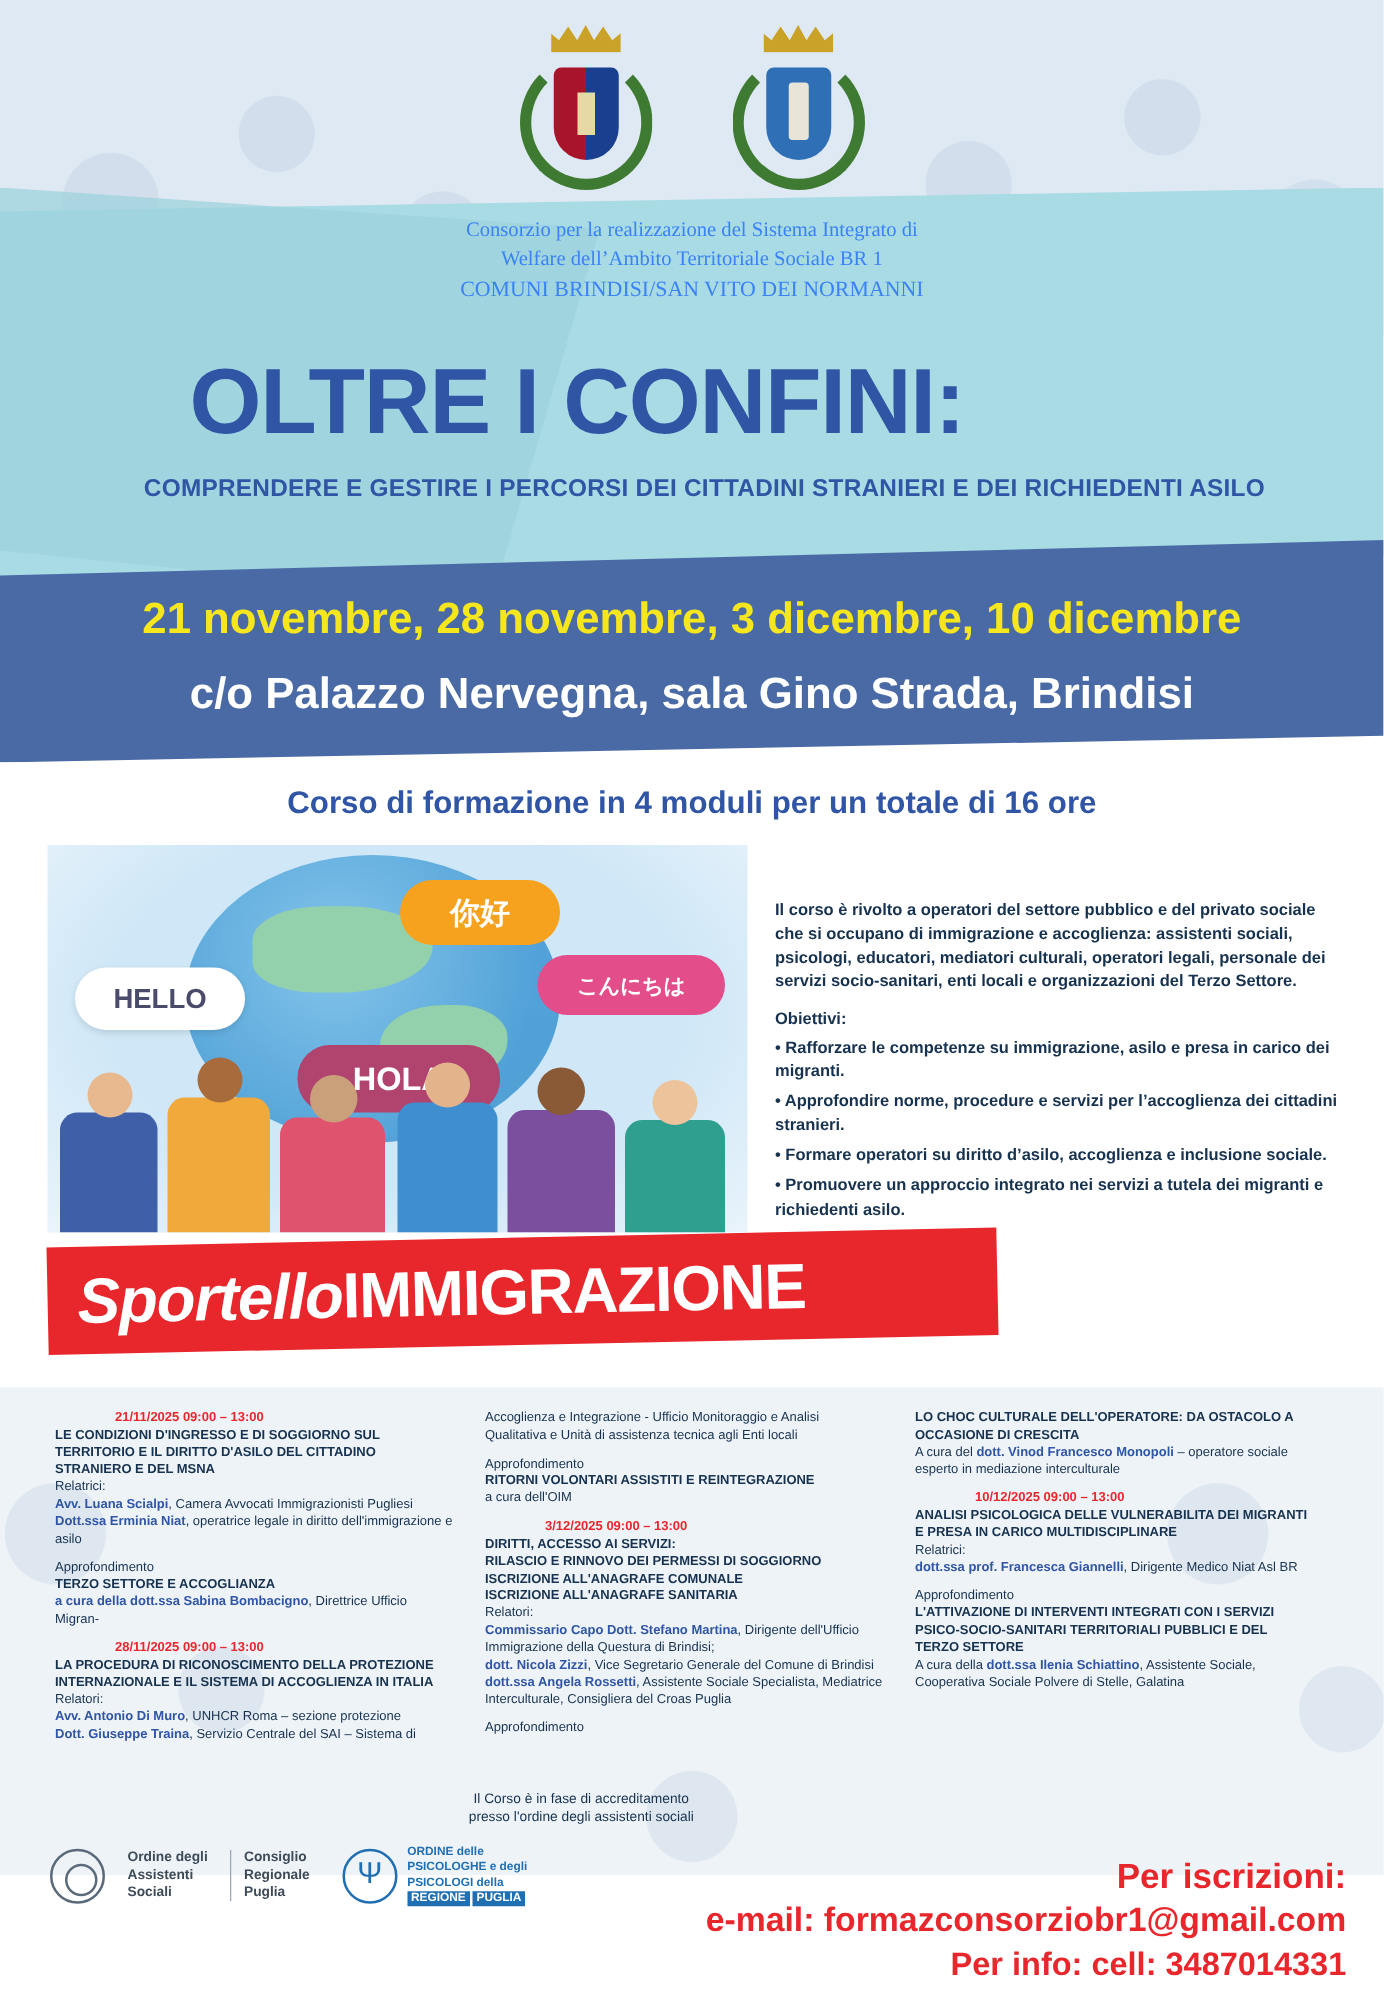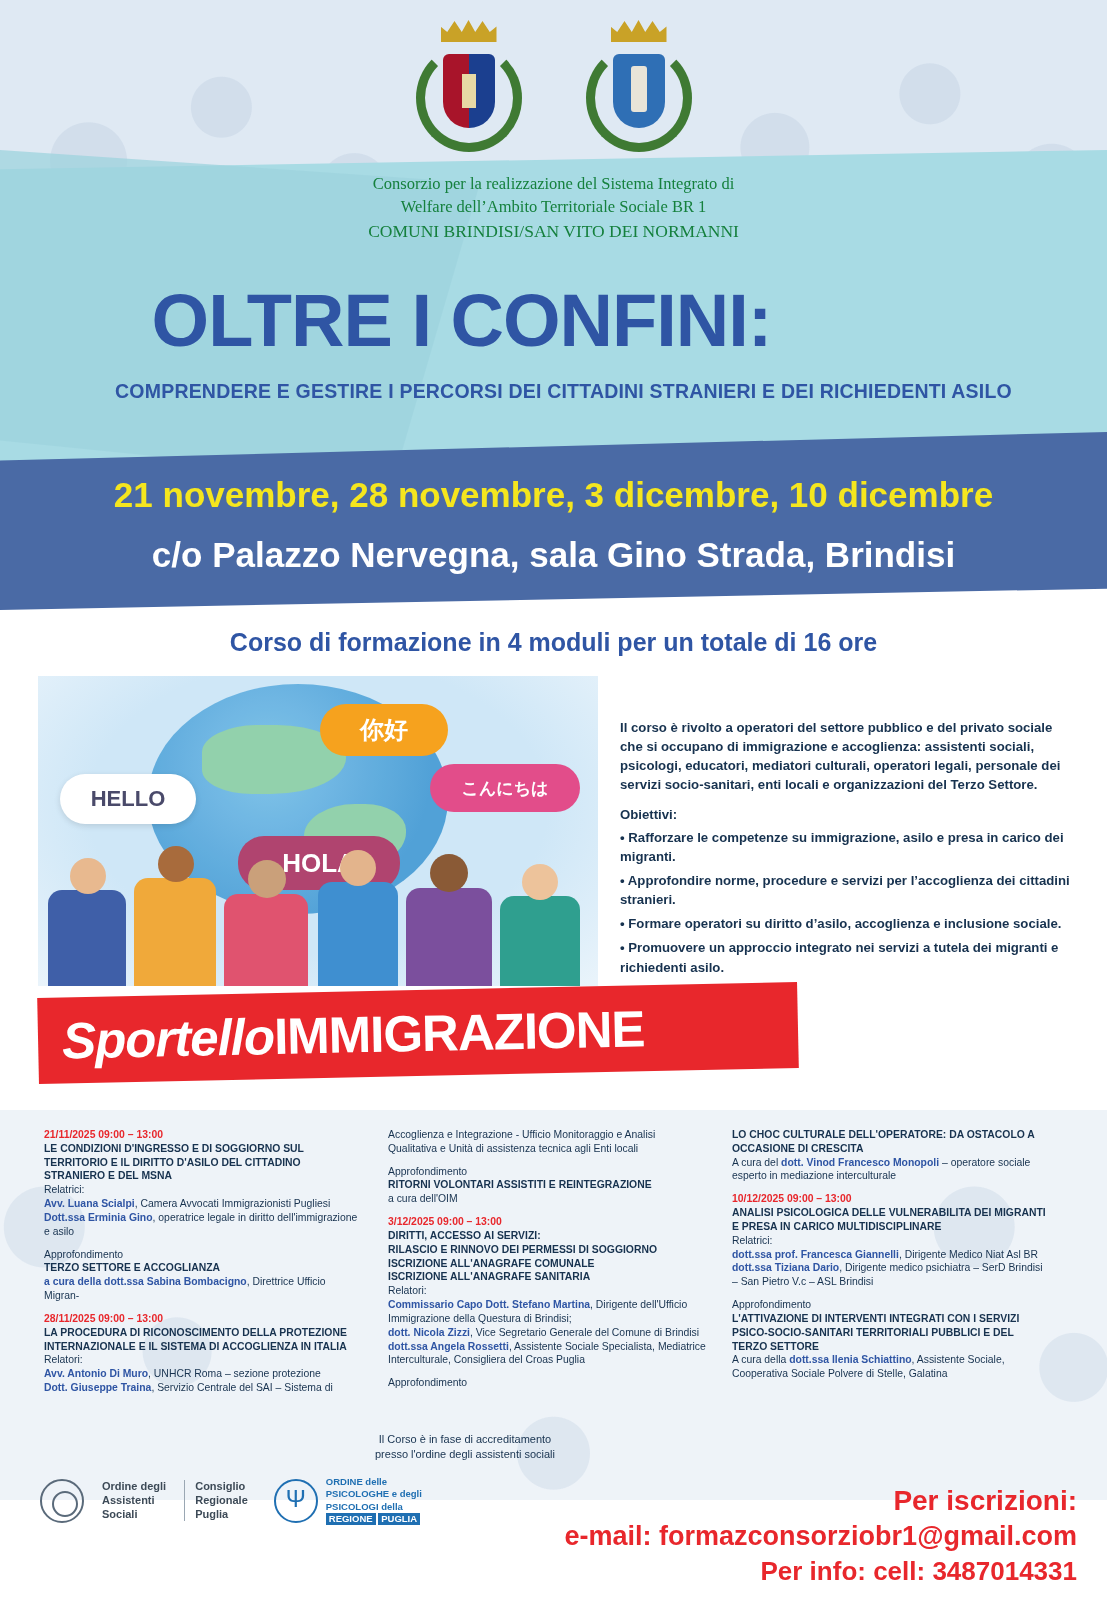--- a/index.html
+++ b/index.html
@@ -83,21 +83,21 @@
     content:""; position:absolute; left:50%; top:12px; transform:translateX(-50%);
     width:16px; height:46px; background:#e8e4d8; border-radius:3px;
   }
   .shield-1::after {
     content:""; position:absolute; left:50%; top:20px; transform:translateX(-50%);
     width:14px; height:34px; background:#e7d9a5;
   }
 
   .consorzio {
     position:absolute; top:172px; left:0; width:1107px; text-align:center;
-    font-family:"Liberation Serif", serif; font-size:16.5px; color:#15803d; line-height:1.42;
+    font-family:"Liberation Serif", serif; font-size:16.5px; color:#3b82f6; line-height:1.42;
   }
   .consorzio .big { font-size:17.5px; }
 
   .title {
     position:absolute; top:278px; left:0; width:923px; text-align:center;
     font-size:74px; font-weight:bold; color:#2f55a4; letter-spacing:-1px;
     font-family:"Liberation Sans", sans-serif;
   }
   .subtitle {
     position:absolute; top:380px; left:0; width:1107px; text-align:center;
@@ -164,21 +164,21 @@
   }
   .desc .obj-title { margin-top:10px; }
   .desc ul { list-style:none; margin-top:4px; }
   .desc li { margin-bottom:5px; }
   .desc li::before { content:"• "; }
 
   
   .cols { position:absolute; left:44px; top:1128px; width:1020px; display:flex; gap:26px; }
   .col { width:318px; font-size:10.4px; color:#17324f; line-height:1.33; }
   .blue { color:#2f55a4; font-weight:bold; }
-  .red { color:#e8272c; font-weight:bold; }
+  .red { color:#e8272c; font-weight:bold;margin-left:48px; }
   .bold { font-weight:bold; }
   .blk { margin-bottom:9px; }
   .sml { font-weight:normal; }
 
   
   .accred {
     position:absolute; left:300px; top:1432px; width:330px; text-align:center;
     font-size:11px; color:#17324f; line-height:1.4;
   }
   .logos { position:absolute; left:40px; top:1476px; display:flex; align-items:center; gap:26px; }
@@ -277,21 +277,21 @@
   </div>
 
   <div class="cols">
 
     <div class="col">
       <div class="blk">
         <div class="red">21/11/2025 09:00 – 13:00</div>
         <div class="bold">LE CONDIZIONI D'INGRESSO E DI SOGGIORNO SUL TERRITORIO E IL DIRITTO D'ASILO DEL CITTADINO STRANIERO E DEL MSNA</div>
         <div>Relatrici:</div>
         <div><span class="blue">Avv. Luana Scialpi</span><span class="sml">, Camera Avvocati Immigrazionisti Pugliesi</span></div>
-        <div><span class="blue">Dott.ssa Erminia Gino</span><span class="sml">, operatrice legale in diritto dell'immigrazione e asilo</span></div>
+        <div><span class="blue">Dott.ssa Erminia Niat</span><span class="sml">, operatrice legale in diritto dell'immigrazione e asilo</span></div>
       </div>
       <div class="blk">
         <div>Approfondimento</div>
         <div class="bold">TERZO SETTORE E ACCOGLIANZA</div>
         <div><span class="blue">a cura della dott.ssa Sabina Bombacigno</span><span class="sml">, Direttrice Ufficio Migran-</span></div>
       </div>
       <div class="blk">
         <div class="red">28/11/2025 09:00 – 13:00</div>
         <div class="bold">LA PROCEDURA DI RICONOSCIMENTO DELLA PROTEZIONE INTERNAZIONALE E IL SISTEMA DI ACCOGLIENZA IN ITALIA</div>
         <div>Relatori:</div>
@@ -324,21 +324,20 @@
     <div class="col">
       <div class="blk">
         <div class="bold">LO CHOC CULTURALE DELL'OPERATORE: DA OSTACOLO A OCCASIONE DI CRESCITA</div>
         <div><span class="sml">A cura del </span><span class="blue">dott. Vinod Francesco Monopoli</span><span class="sml"> – operatore sociale esperto in mediazione interculturale</span></div>
       </div>
       <div class="blk">
         <div class="red">10/12/2025 09:00 – 13:00</div>
         <div class="bold">ANALISI PSICOLOGICA DELLE VULNERABILITA DEI MIGRANTI E PRESA IN CARICO MULTIDISCIPLINARE</div>
         <div>Relatrici:</div>
         <div><span class="blue">dott.ssa prof. Francesca Giannelli</span><span class="sml">, Dirigente Medico Niat Asl BR</span></div>
-        <div><span class="blue">dott.ssa Tiziana Dario</span><span class="sml">, Dirigente medico psichiatra – SerD Brindisi – San Pietro V.c – ASL Brindisi</span></div>
       </div>
       <div class="blk">
         <div>Approfondimento</div>
         <div class="bold">L'ATTIVAZIONE DI INTERVENTI INTEGRATI CON I SERVIZI PSICO-SOCIO-SANITARI TERRITORIALI PUBBLICI E DEL TERZO SETTORE</div>
         <div><span class="sml">A cura della </span><span class="blue">dott.ssa Ilenia Schiattino</span><span class="sml">, Assistente Sociale, Cooperativa Sociale Polvere di Stelle, Galatina</span></div>
       </div>
     </div>
 
   </div>
 

